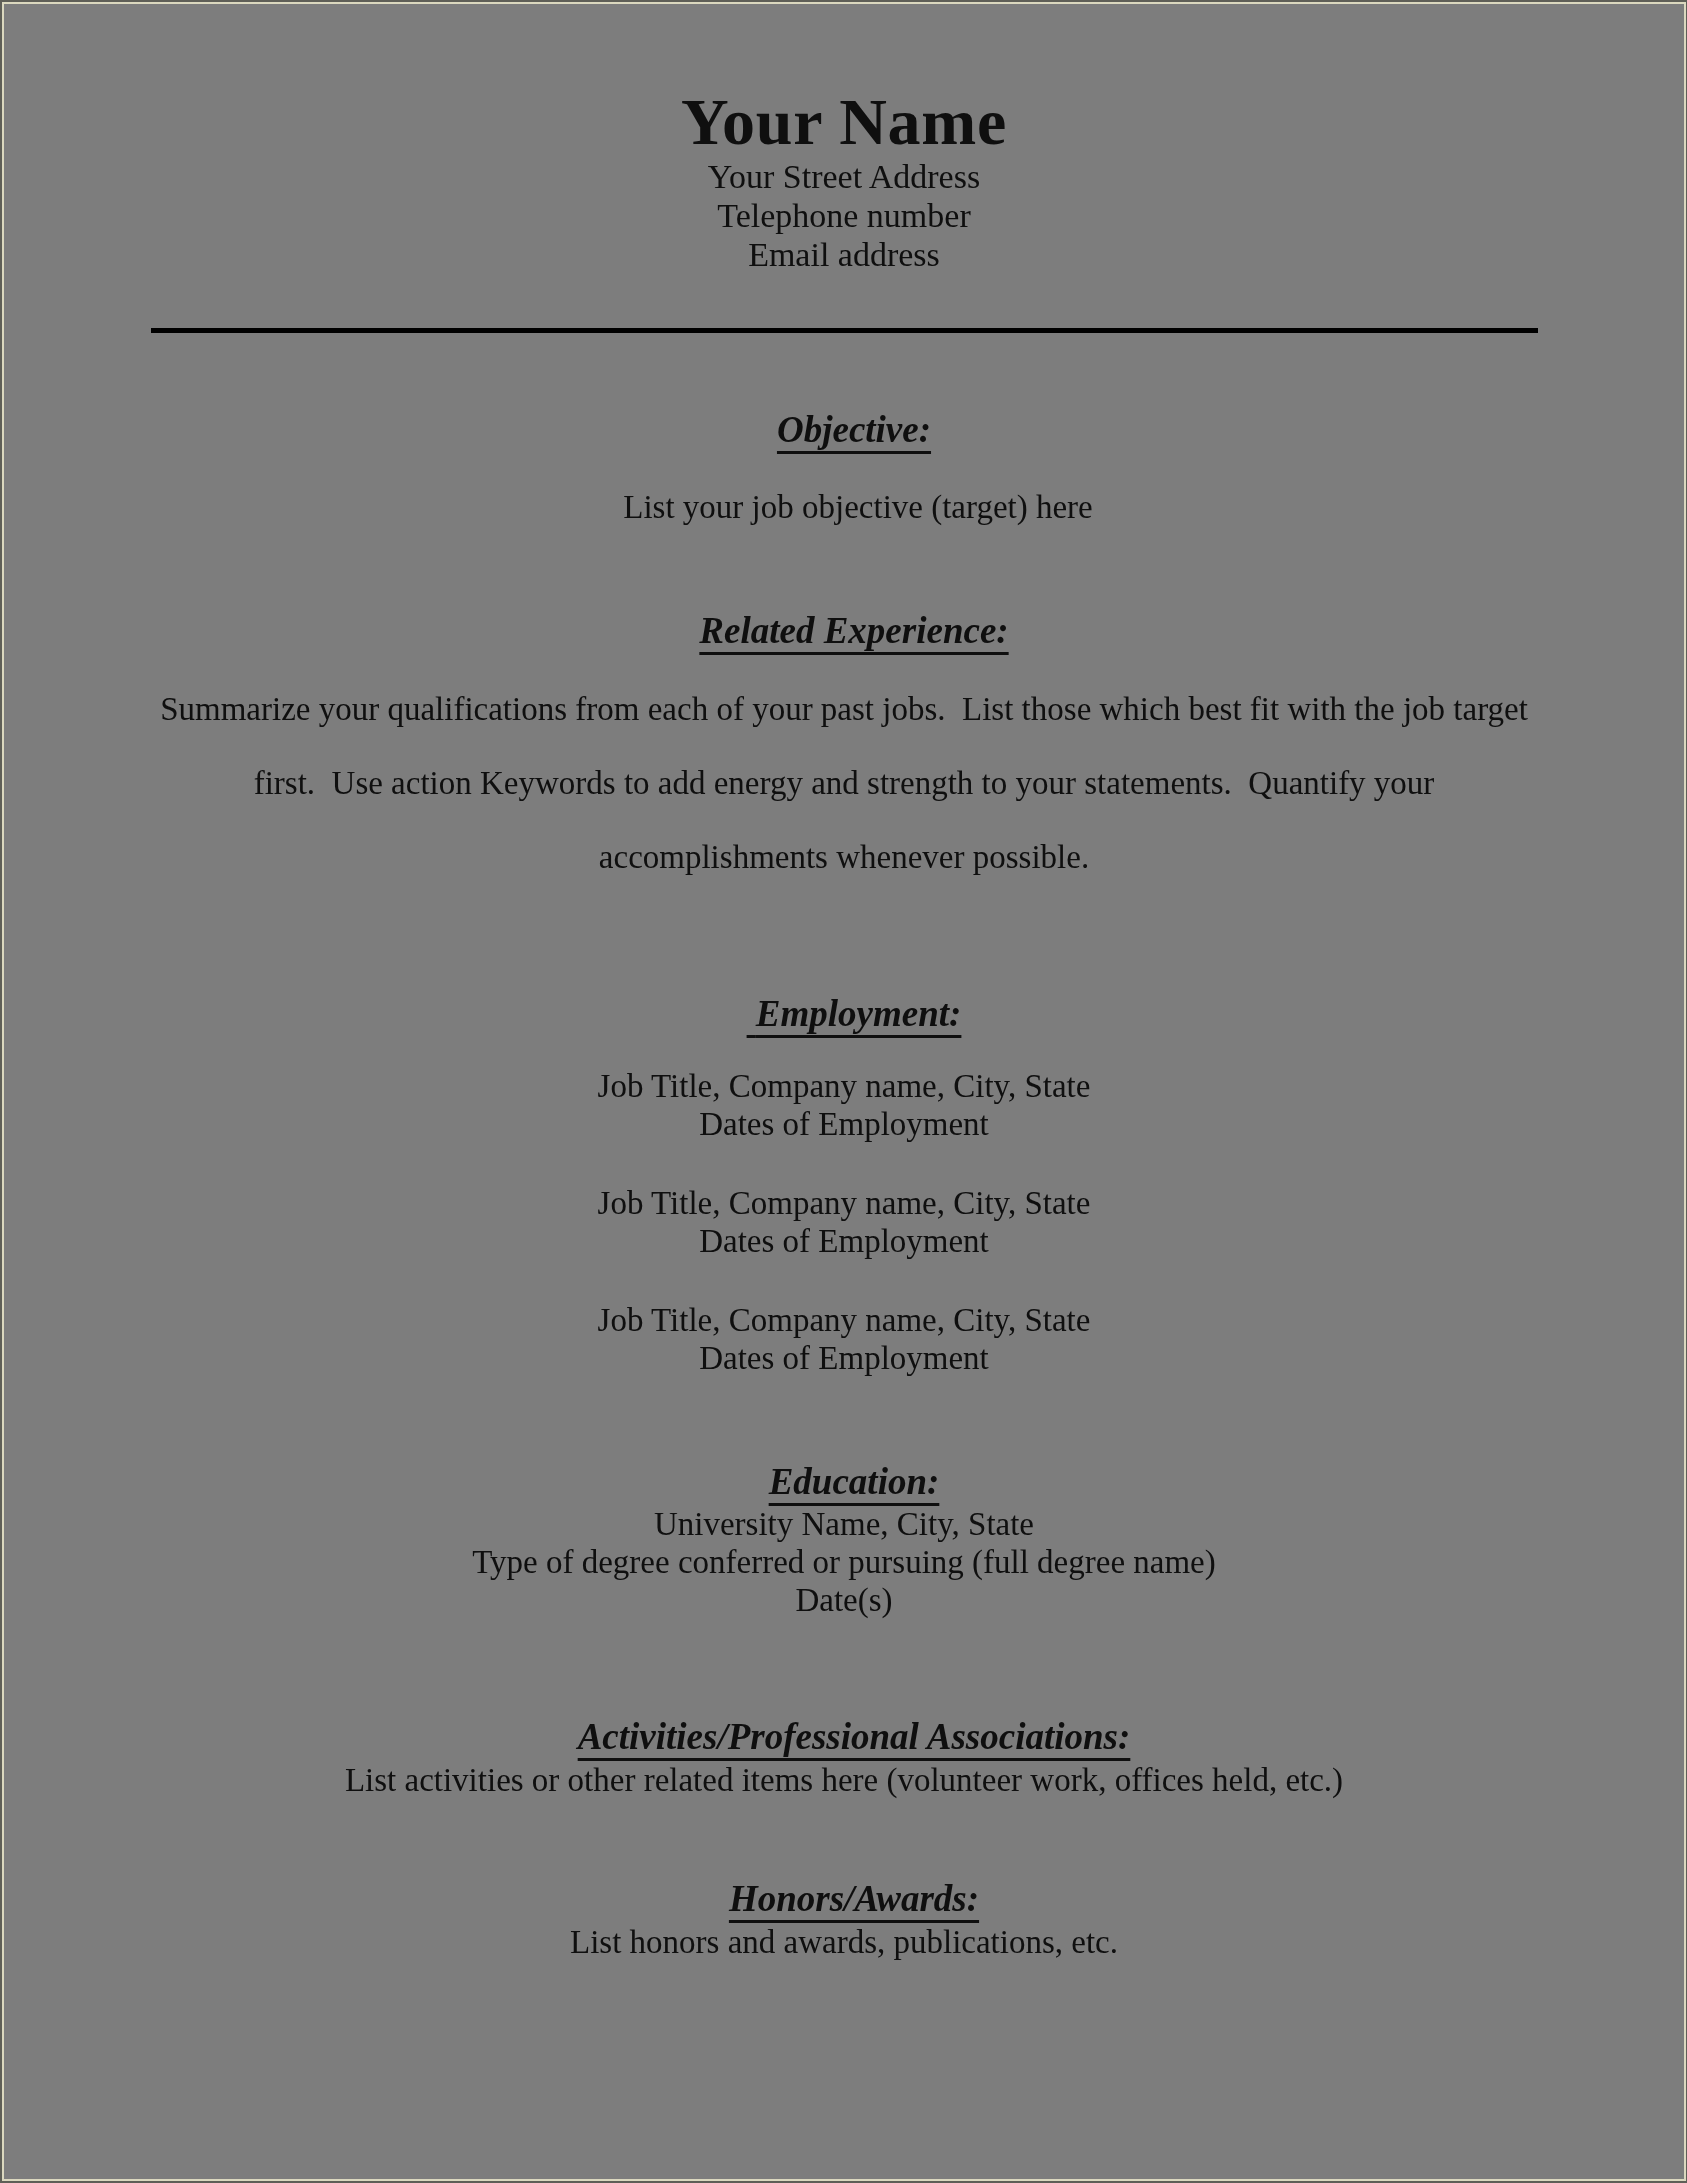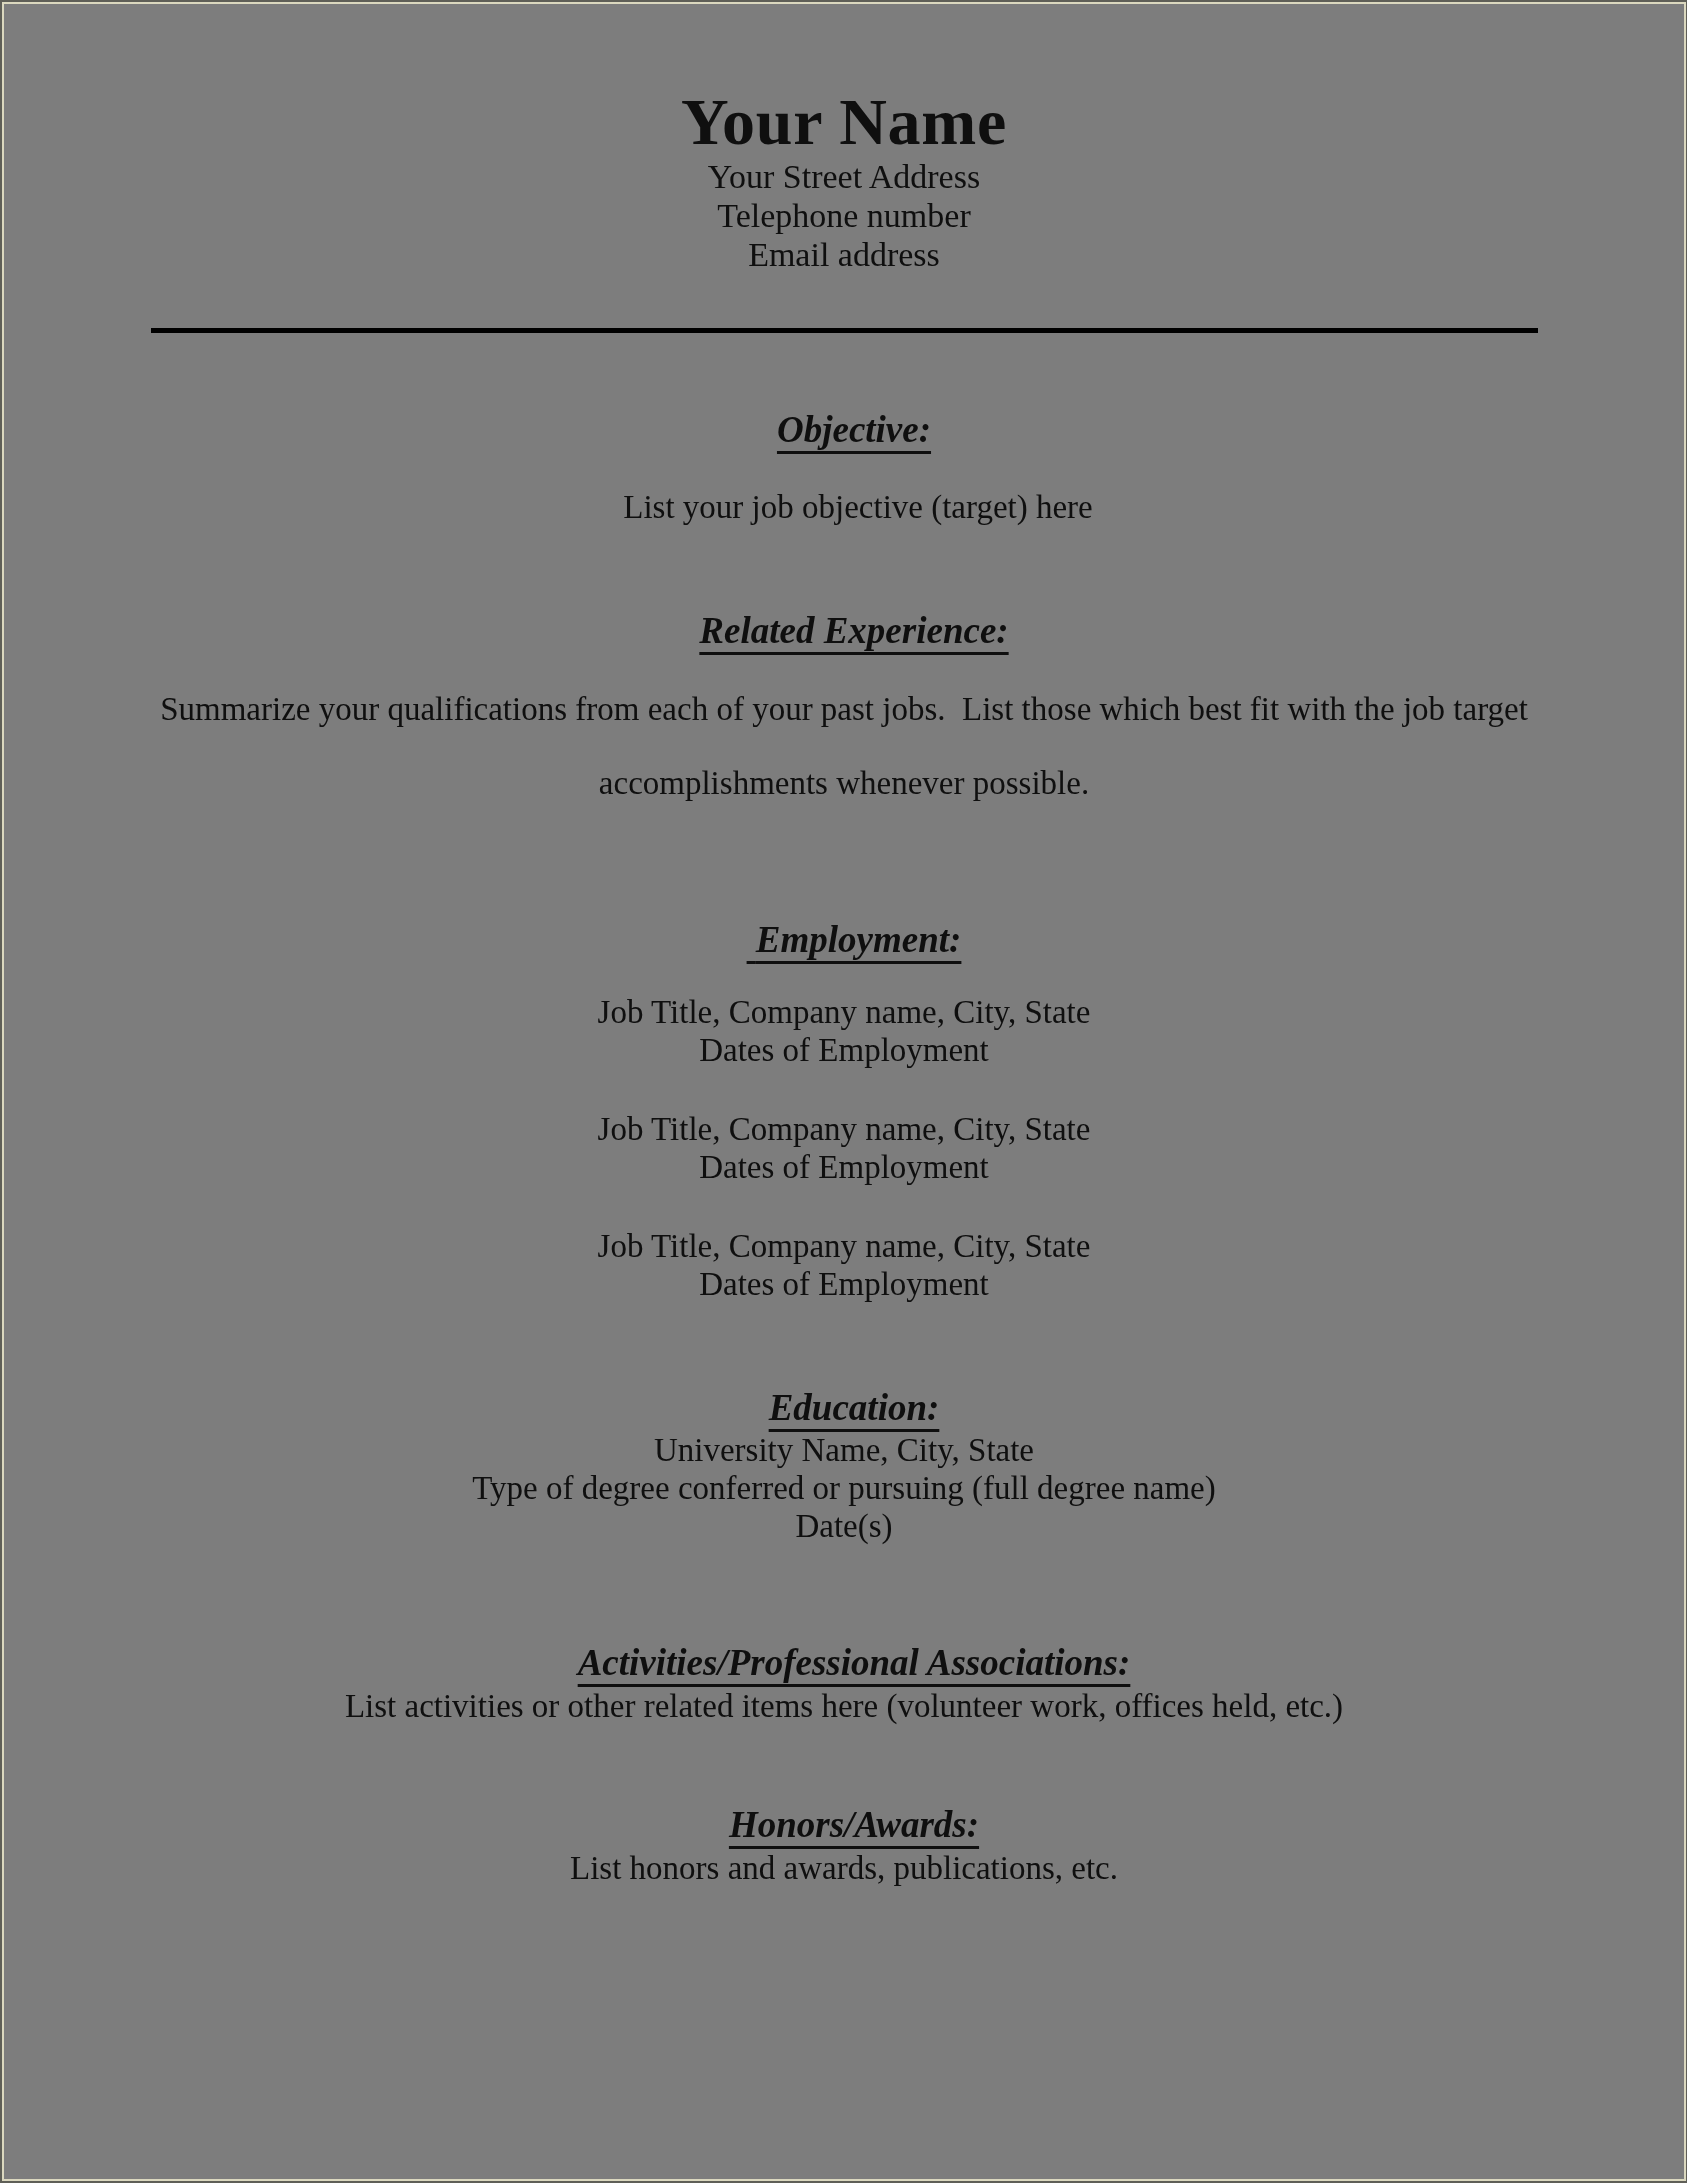--- a/index.html
+++ b/index.html
@@ -92,20 +92,21 @@
 
   <section class="sec-objective">
     <h2 class="h">Objective:</h2>
     <div class="line">List your job objective (target) here</div>
   </section>
 
   <section class="sec-related">
     <h2 class="h">Related Experience:</h2>
     <div class="para">
       <div class="line">Summarize your qualifications from each of your past jobs.  List those which best fit with the job target</div>
+      <div class="line">first.  Use action Keywords to add energy and strength to your statements.  Quantify your</div>
       <div class="line">accomplishments whenever possible.</div>
     </div>
   </section>
 
   <section class="sec-employment">
     <h2 class="h"> Employment:</h2>
     <div class="entry first">
       <div class="line">Job Title, Company name, City, State</div>
       <div class="line">Dates of Employment</div>
     </div>

